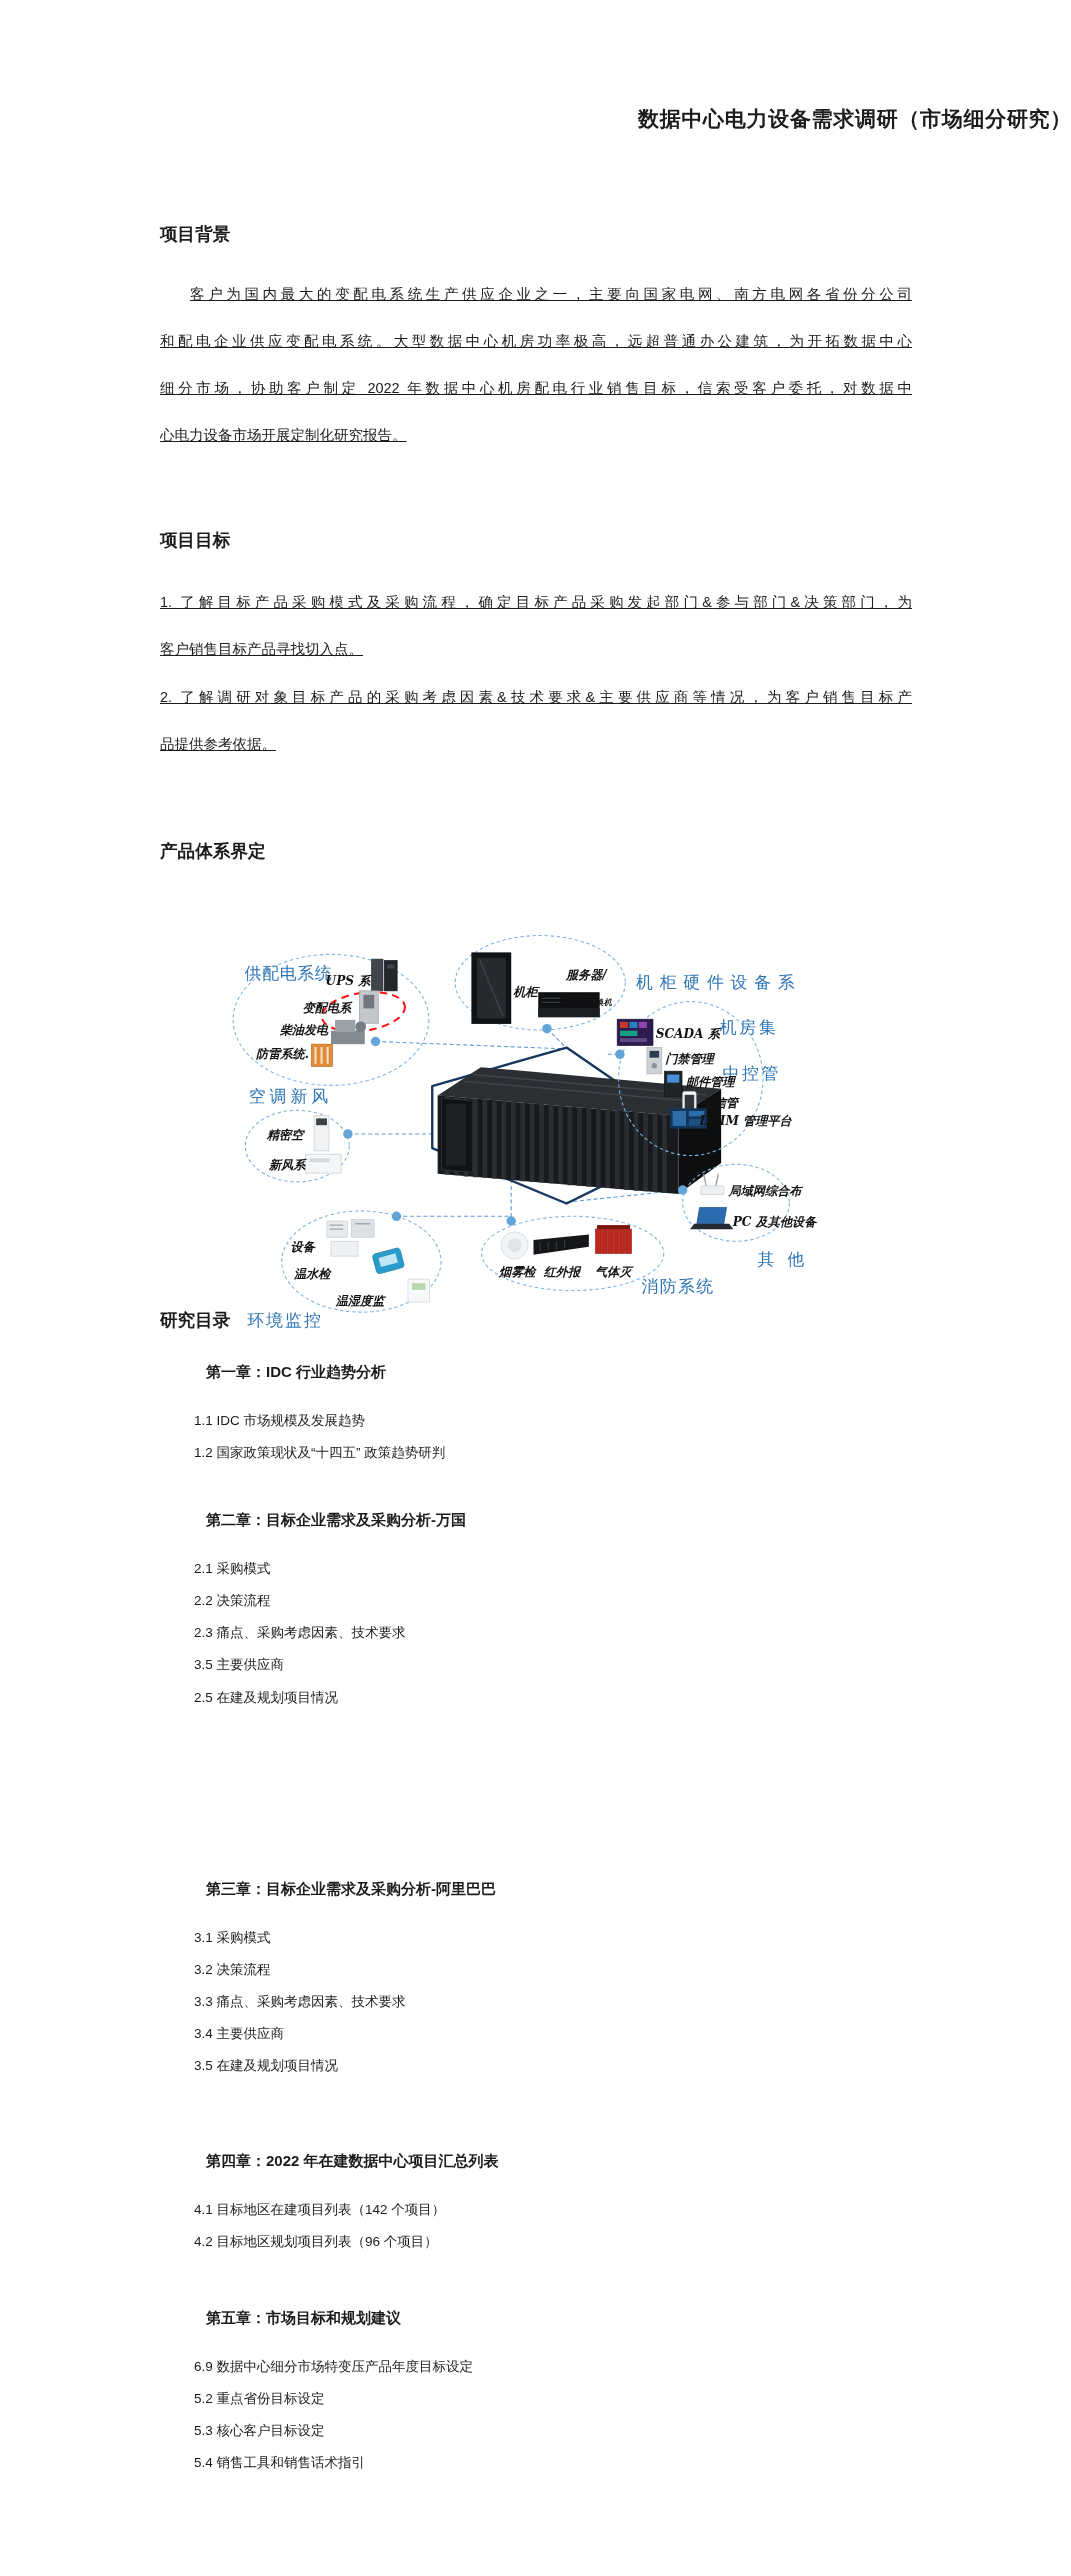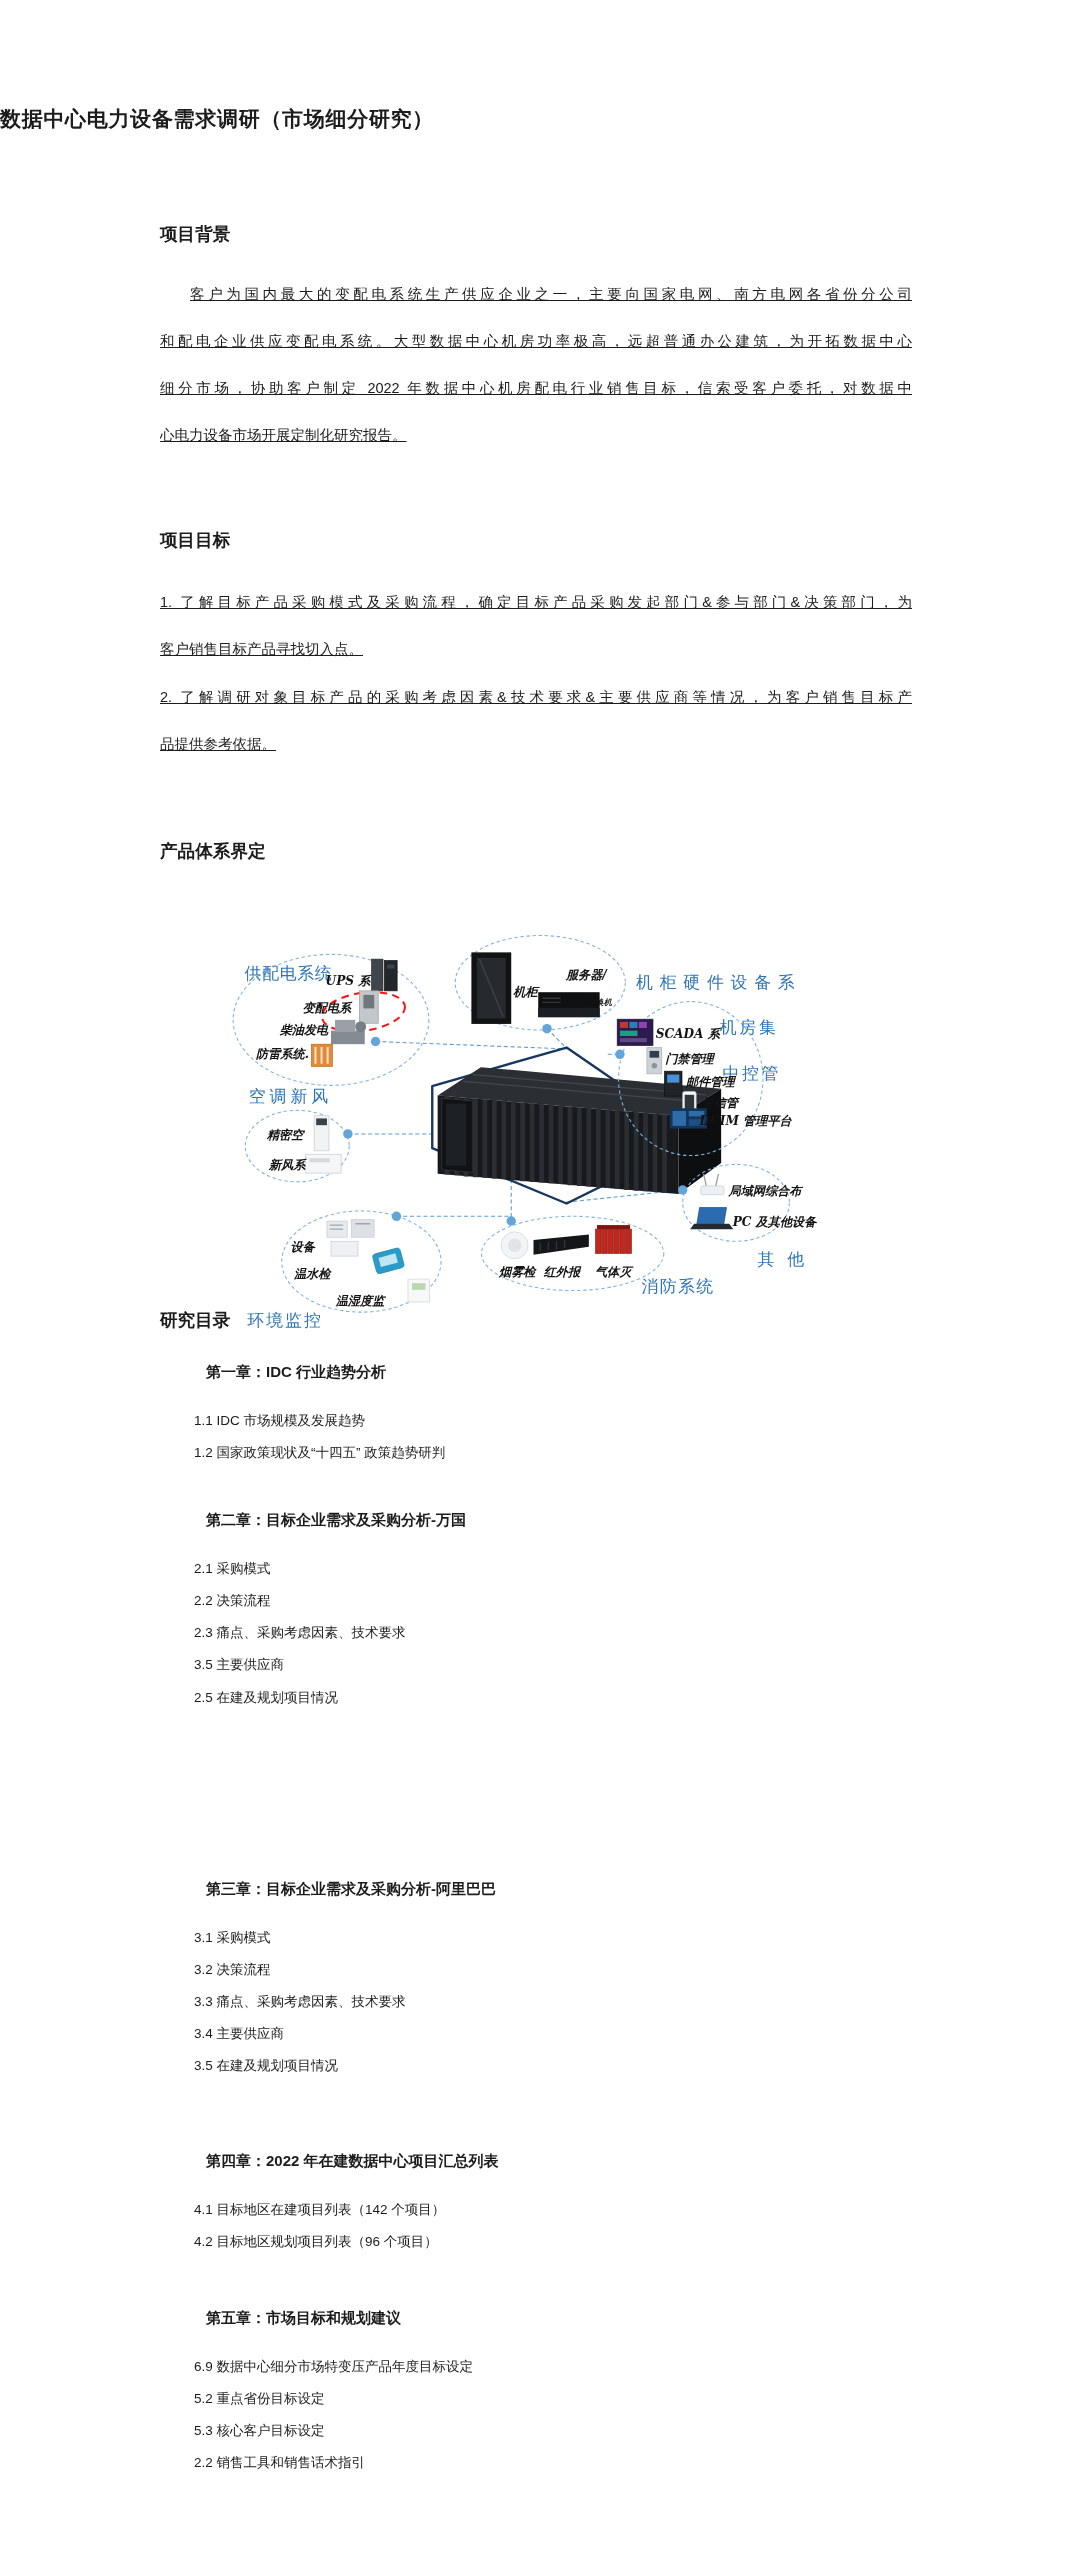--- a/index.html
+++ b/index.html
@@ -1,18 +1,18 @@
 <!DOCTYPE html>
 <html style="font-size:10.8px"><head>
 <meta charset="utf-8">
 <style>
   html,body{margin:0;padding:0;background:#ffffff;}
   body{width:1072px;font-family:"Liberation Sans",sans-serif;color:#1c1c1c;}
   .page{position:relative;width:1072px;height:2576px;background:#ffffff;overflow:hidden;}
-  .doc-title{position:absolute;top:105px;left:0;width:1072px;text-align:left;
+  .doc-title{position:absolute;top:105px;left:0;width:1072px;text-align:right;
              font-size:21px;font-weight:bold;letter-spacing:0.7px;margin:0;}
   .sec-h{position:absolute;left:160px;font-size:17.6px;font-weight:bold;margin:0;line-height:20px;}
   .para{position:absolute;left:160px;width:752px;text-decoration:underline;}
   .pline{height:47px;line-height:47px;font-size:14.5px;overflow:hidden;}
   .just{text-align:justify;text-align-last:justify;}
   .indent{padding-left:30px;}
   .chapter{position:absolute;left:160px;width:752px;}
   .ch-title{padding-left:46px;font-size:15px;font-weight:bold;line-height:21.6px;margin:0 0 22px 0;}
   .ch-item{padding-left:34px;font-size:13.5px;line-height:32px;height:32px;}
   .ch-item.gap{margin-top:1px;}
@@ -262,17 +262,17 @@
     <div class="ch-title">第四章：2022 年在建数据中心项目汇总列表</div>
     <div class="ch-item">4.1 目标地区在建项目列表（142 个项目）</div>
     <div class="ch-item">4.2 目标地区规划项目列表（96 个项目）</div>
   </div>
 
   <div class="chapter" style="top:2307px;">
     <div class="ch-title">第五章：市场目标和规划建议</div>
     <div class="ch-item">6.9 数据中心细分市场特变压产品年度目标设定</div>
     <div class="ch-item">5.2 重点省份目标设定</div>
     <div class="ch-item">5.3 核心客户目标设定</div>
-    <div class="ch-item">2.2 销售工具和销售话术指引</div>
+    <div class="ch-item">5.4 销售工具和销售话术指引</div>
   </div>
 
 </div>
 
 
 </body></html>

